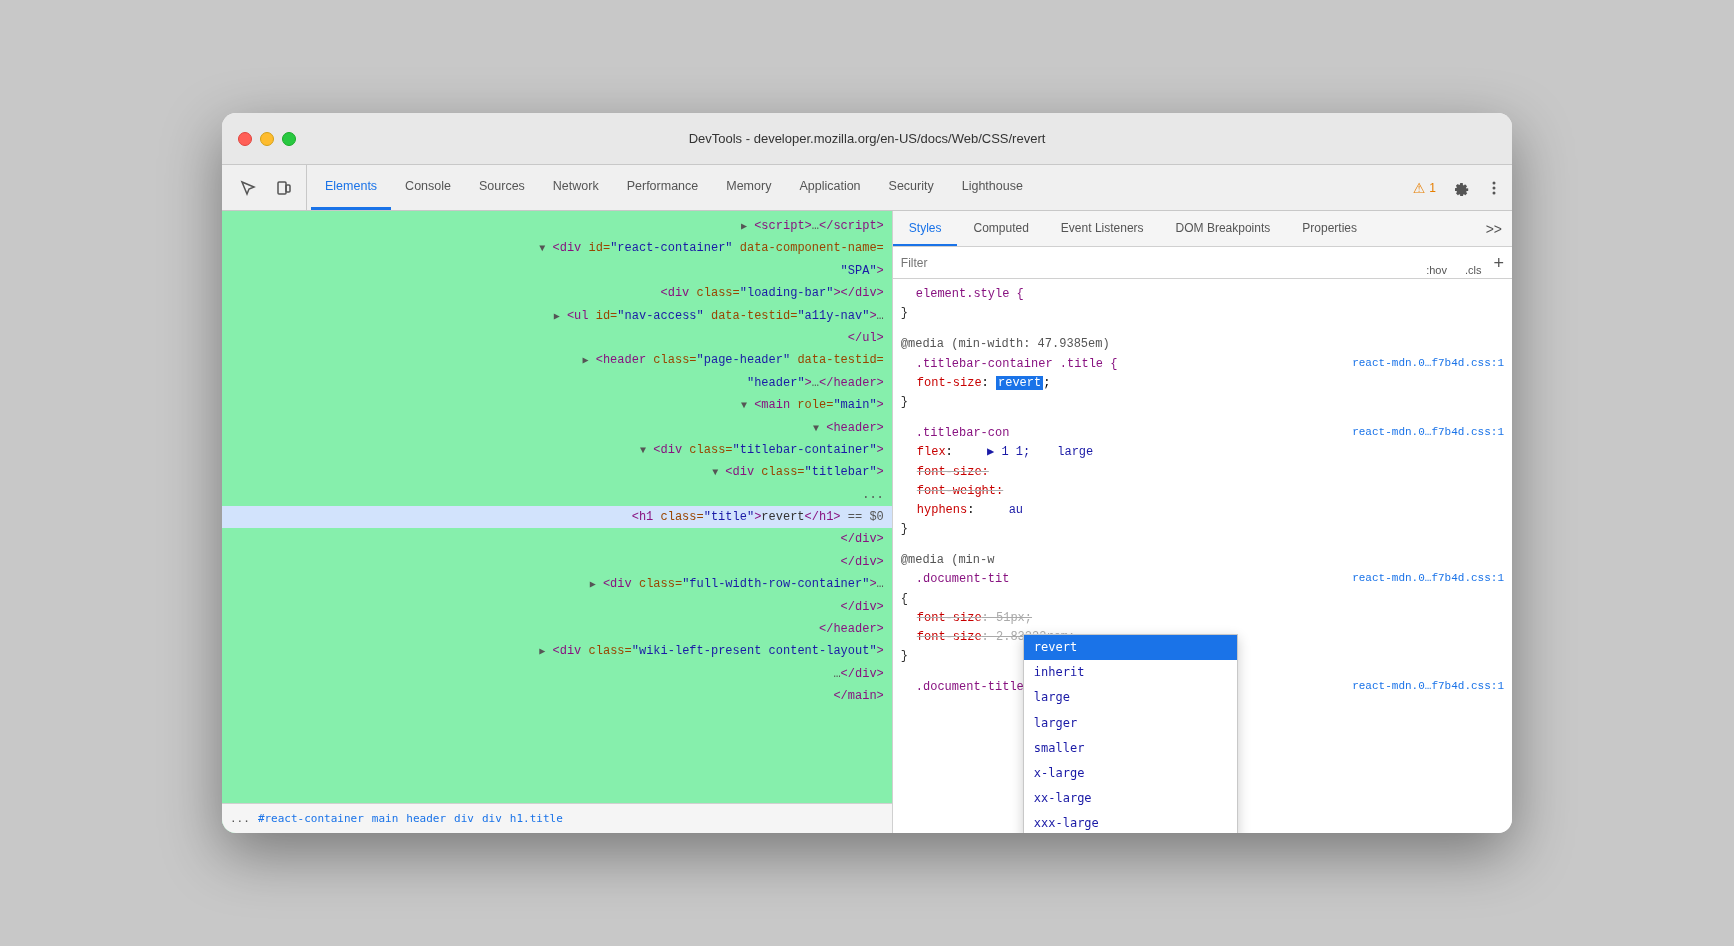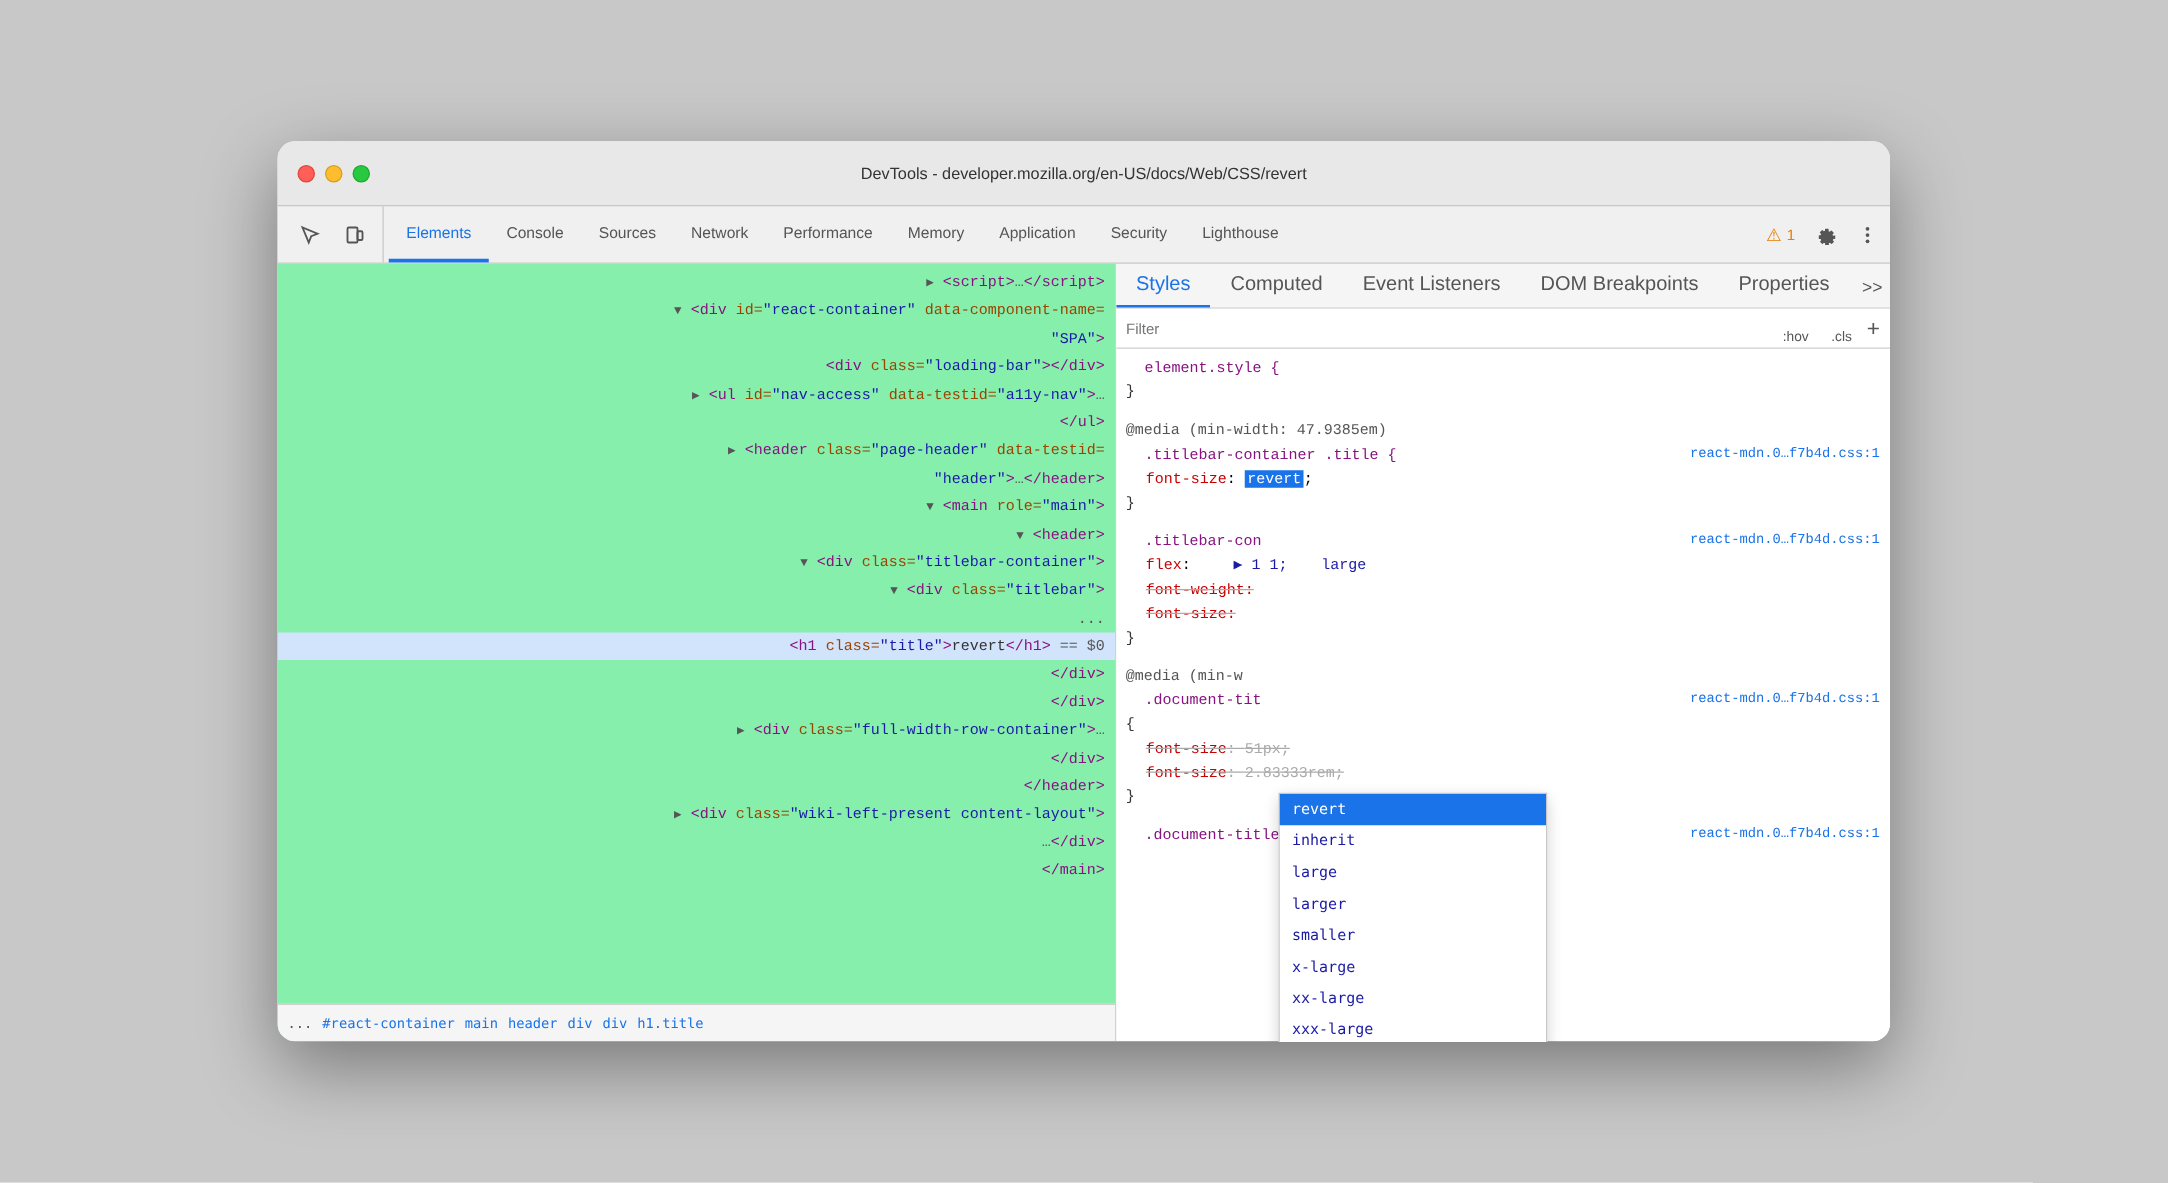--- a/index.html
+++ b/index.html
@@ -228,21 +228,21 @@
       align-items: stretch;
       border-bottom: 1px solid #d0d0d0;
       height: 36px;
       background: #f5f5f5;
     }
 
     .styles-tab {
       display: flex;
       align-items: center;
       padding: 0 16px;
-      font-size: 16px;
+      font-size: 12px;
       color: #555;
       cursor: pointer;
       border-bottom: 2px solid transparent;
       white-space: nowrap;
       justify-content: flex-end;
     }
     .styles-tab.active {
       color: #1a73e8;
       border-bottom: 2px solid #1a73e8;
     }
@@ -646,27 +646,30 @@
         <div class="style-rule">
           <span class="style-selector">.titlebar-con</span>
           <span class="style-source">react-mdn.0…f7b4d.css:1</span>
           <br>
           <div class="style-indent">
             <span class="style-prop">flex</span><span>: </span>
             <span class="style-value">▶ 1 1;</span><span class="style-value">large</span>
           </div>
           <div class="style-indent">
             <span class="style-strikethrough">
+              <span class="style-prop">font-size:</span>
+            </span>
+          </div>
+          <div class="style-indent">
+            <span class="style-strikethrough">
               <span class="style-prop">font-weight:</span>
             </span>
           </div>
           <div class="style-indent">
-            <span class="style-strikethrough">
-              <span class="style-prop">font-size:</span>
-            </span>
+            <span class="style-prop">hyphens</span><span>: </span><span class="style-value">au</span>
           </div>
           <span class="style-brace">}</span>
         </div>
 
         <div style="height:8px;"></div>
 
         <div class="style-rule">
           <span class="style-media">@media (min-w</span>
           <br>
           <span class="style-selector">.document-tit</span>

